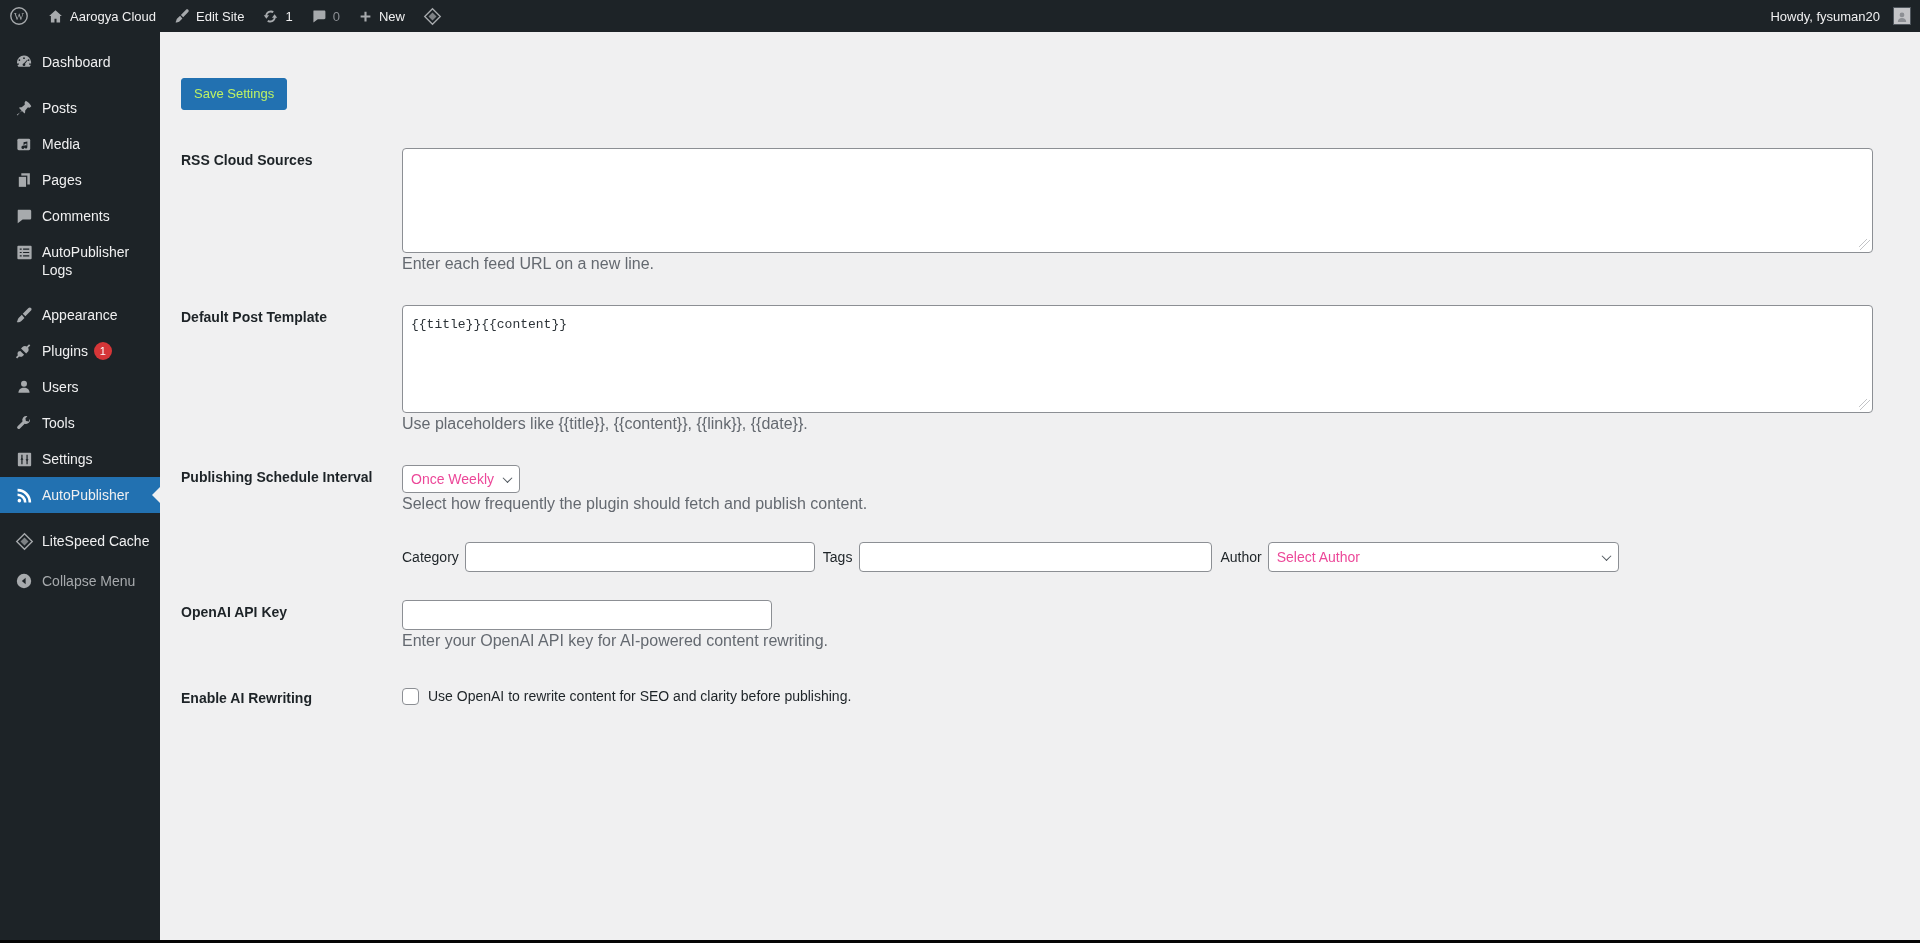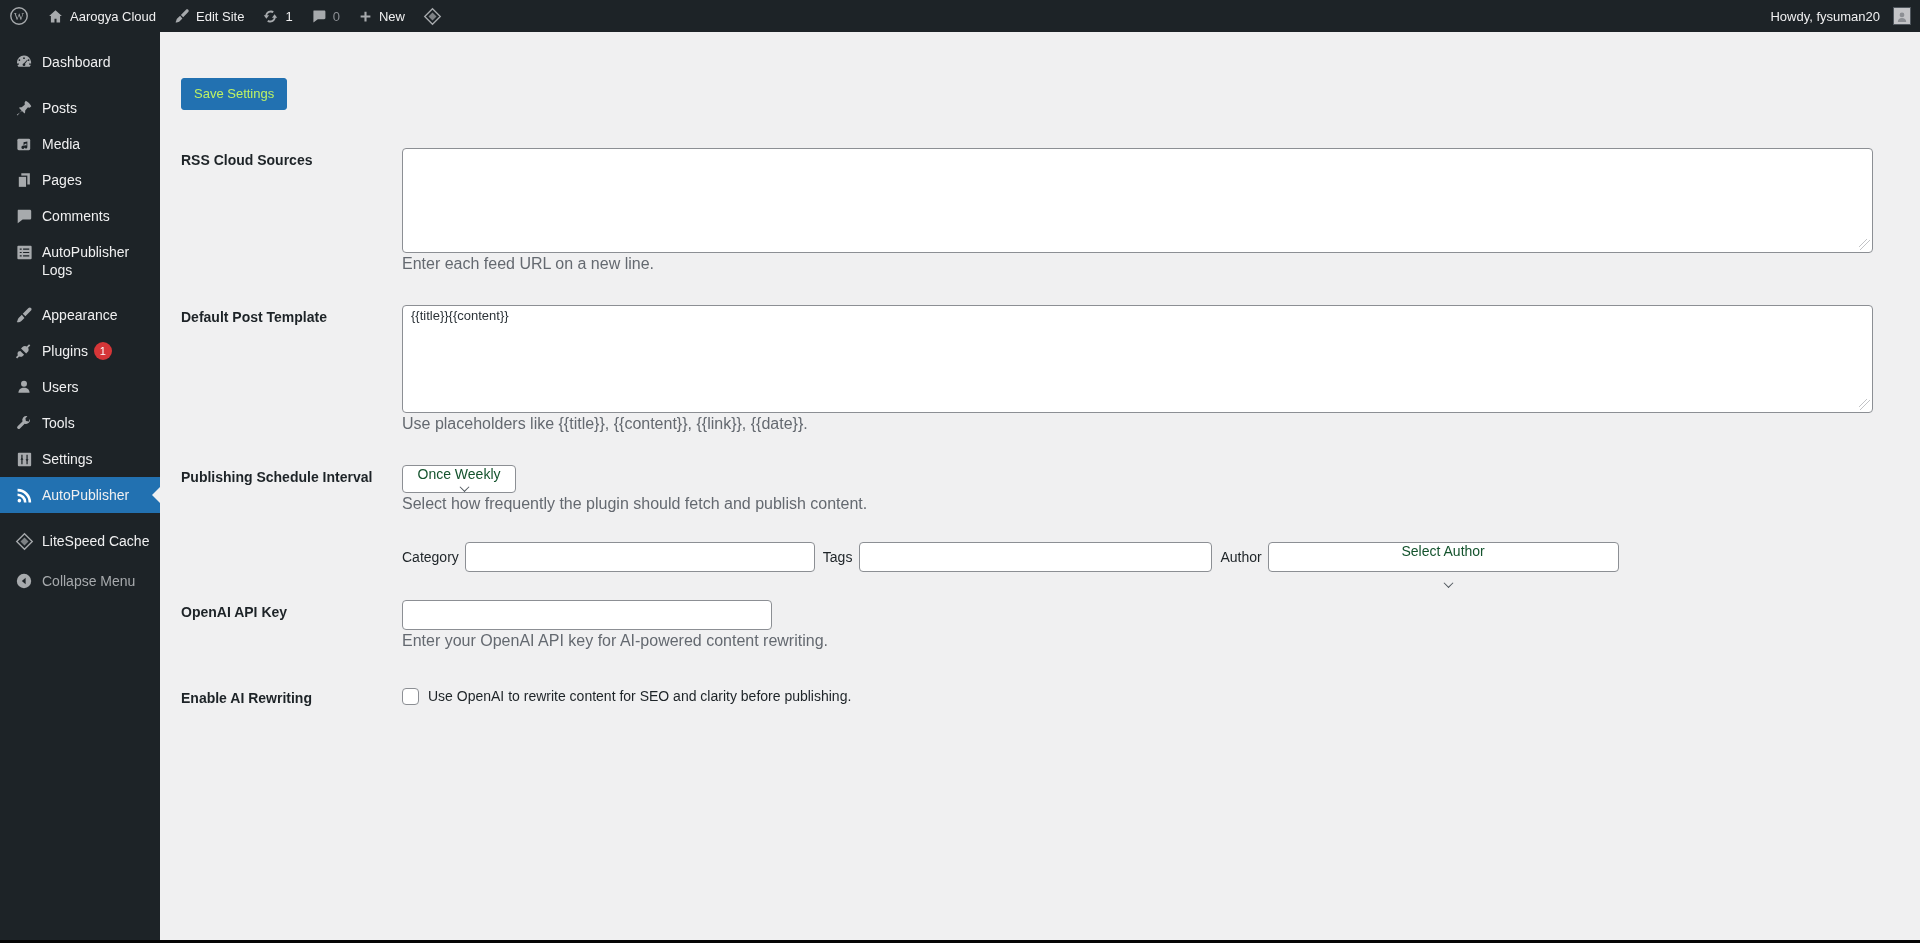--- a/index.html
+++ b/index.html
@@ -40,29 +40,29 @@
   
   .content{position:absolute;top:32px;left:160px;width:1760px;height:908px;background:var(--content-bg);padding:18px 0 0 21px;}
   .page-title{font-size:23px;font-weight:400;color:var(--title-color);line-height:29px;}
   .save-btn{margin-top:28px;display:inline-block;background:var(--accent);border:1px solid var(--accent);color:#bef264;
     font-size:13px;font-family:"Liberation Sans",sans-serif;padding:0 12px;height:32px;line-height:30px;border-radius:3px;cursor:pointer;}
   .form{margin-top:38px;}
   .form-row{display:flex;margin-bottom:32px;}
   .form-row .th{width:221px;flex:0 0 221px;font-size:14px;font-weight:700;color:var(--title-color);padding-top:4px;}
   .form-row .td{width:1471px;flex:0 0 1471px;}
   textarea,.text-input{border:1px solid var(--input-border);border-radius:4px;background:#fff;color:#2c3338;
-    font-family:Liberation Sans, sans-serif;font-size:13px;padding:2px 8px;resize:none;display:block;}
+    font-family:Liberation Mono, monospace;font-size:13px;padding:11px 8px;resize:none;display:block;}
   .ta-wrap{position:relative;}
   .ta-wrap::after{content:"";position:absolute;right:3px;bottom:3px;width:11px;height:11px;
     background:linear-gradient(135deg,transparent 0 5px,#c3c4c7 5px 6px,transparent 6px 8px,#c3c4c7 8px 9px,transparent 9px);}
   .ta-rss{width:100%;height:105px;}
   .ta-template{width:100%;height:108px;}
   .help{font-size:16px;color:var(--help-text);margin-top:2px;}
   .select{display:inline-flex;align-items:center;justify-content:space-between;border:1px solid var(--input-border);
-    border-radius:4px;background:#fff;color:#14532d;font-size:14px;height:30px;padding:0 8px 0 8px;cursor:pointer;flex-direction:column;}
+    border-radius:4px;background:#fff;color:#ec4899;font-size:14px;height:30px;padding:0 8px 0 8px;cursor:pointer;}
   .chevron{width:7px;height:7px;border-right:1.6px solid #50575e;border-bottom:1.6px solid #50575e;
     transform:rotate(45deg) translate(-1px,-1px);margin-left:10px;flex:0 0 auto;}
   .interval-select{min-width:114px;height:28px;}
   .inline-fields{display:flex;align-items:center;font-size:14px;color:#1d2327;}
   .inline-fields .lbl{white-space:nowrap;}
   .inp-category{width:350px;height:30px;margin-left:6px;}
   .inp-tags{width:353px;height:30px;margin-left:7px;}
   .inp-api{width:370px;height:30px;}
   .ml8{margin-left:8px;}
   .author-select{width:351px;margin-left:6px;gap:22px;}

